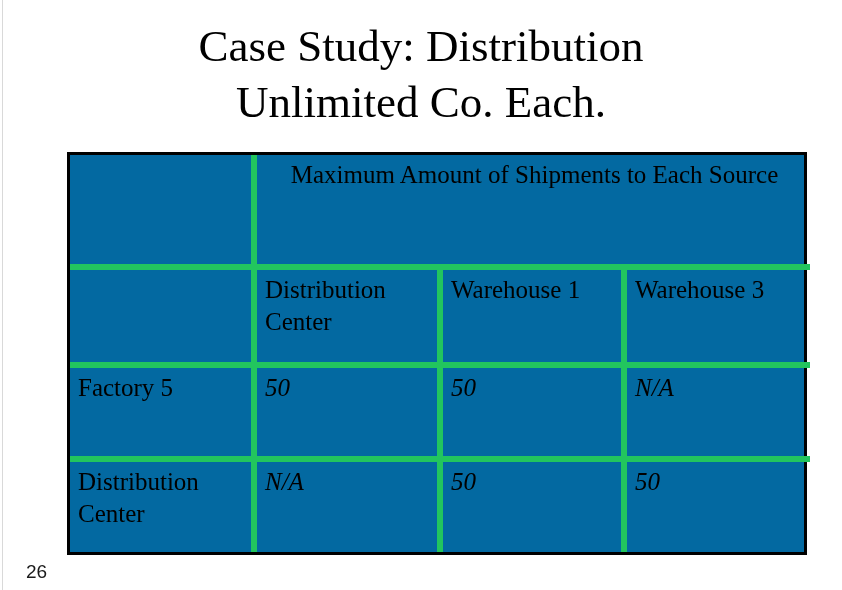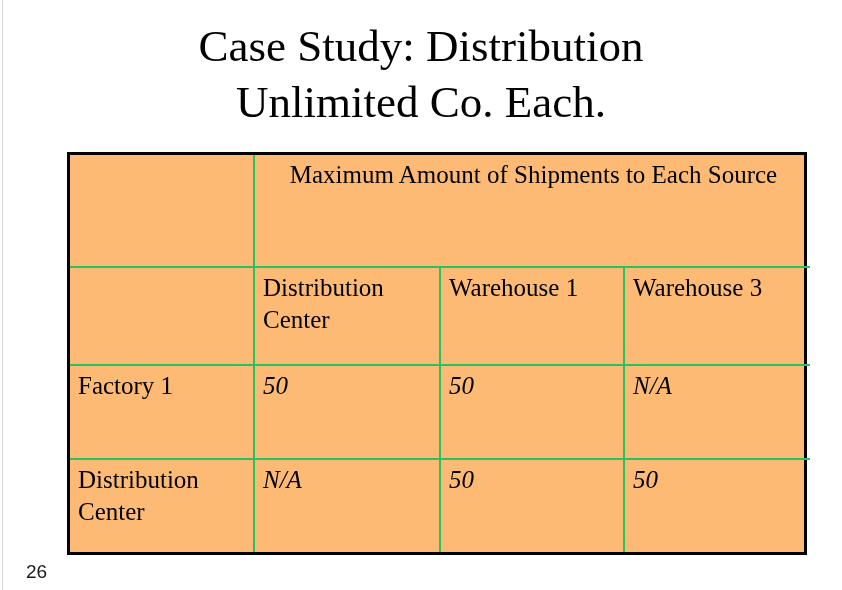--- a/index.html
+++ b/index.html
@@ -44,30 +44,30 @@
 
   
   .shipment-table-wrap {
     position: absolute;
     left: 67px;
     top: 152px;
     width: 740px;
     height: 403px;
     border: 3px solid #000000;
     box-sizing: border-box;
-    background: #fdba74;
+    background: #0369a1;
   }
   table.shipment-table {
     border-collapse: collapse;
     width: 100%;
     height: 100%;
     table-layout: fixed;
   }
   table.shipment-table td {
-    border: 2px solid #22c55e;
+    border: 6px solid #22c55e;
     box-sizing: border-box;
     vertical-align: top;
     padding: 4px 6px 4px 8px;
     font-size: 25px;
     line-height: 32px;
     font-weight: 400;
     color: #000000;
   }
   
   table.shipment-table tr:first-child td { border-top: none; }
@@ -149,21 +149,21 @@
         <td class="empty-cell"></td>
         <td class="span-header-cell" colspan="3">Maximum Amount of Shipments to Each Source</td>
       </tr>
       <tr class="row-col-headers">
         <td class="empty-cell"></td>
         <td class="col-header-cell">Distribution Center</td>
         <td class="col-header-cell">Warehouse 1</td>
         <td class="col-header-cell">Warehouse 3</td>
       </tr>
       <tr class="row-data">
-        <td class="row-label-cell">Factory 1</td>
+        <td class="row-label-cell">Factory 5</td>
         <td class="value-cell">50</td>
         <td class="value-cell">50</td>
         <td class="value-cell">N/A</td>
       </tr>
       <tr class="row-data-last">
         <td class="row-label-cell">Distribution Center</td>
         <td class="value-cell">N/A</td>
         <td class="value-cell">50</td>
         <td class="value-cell">50</td>
       </tr>

